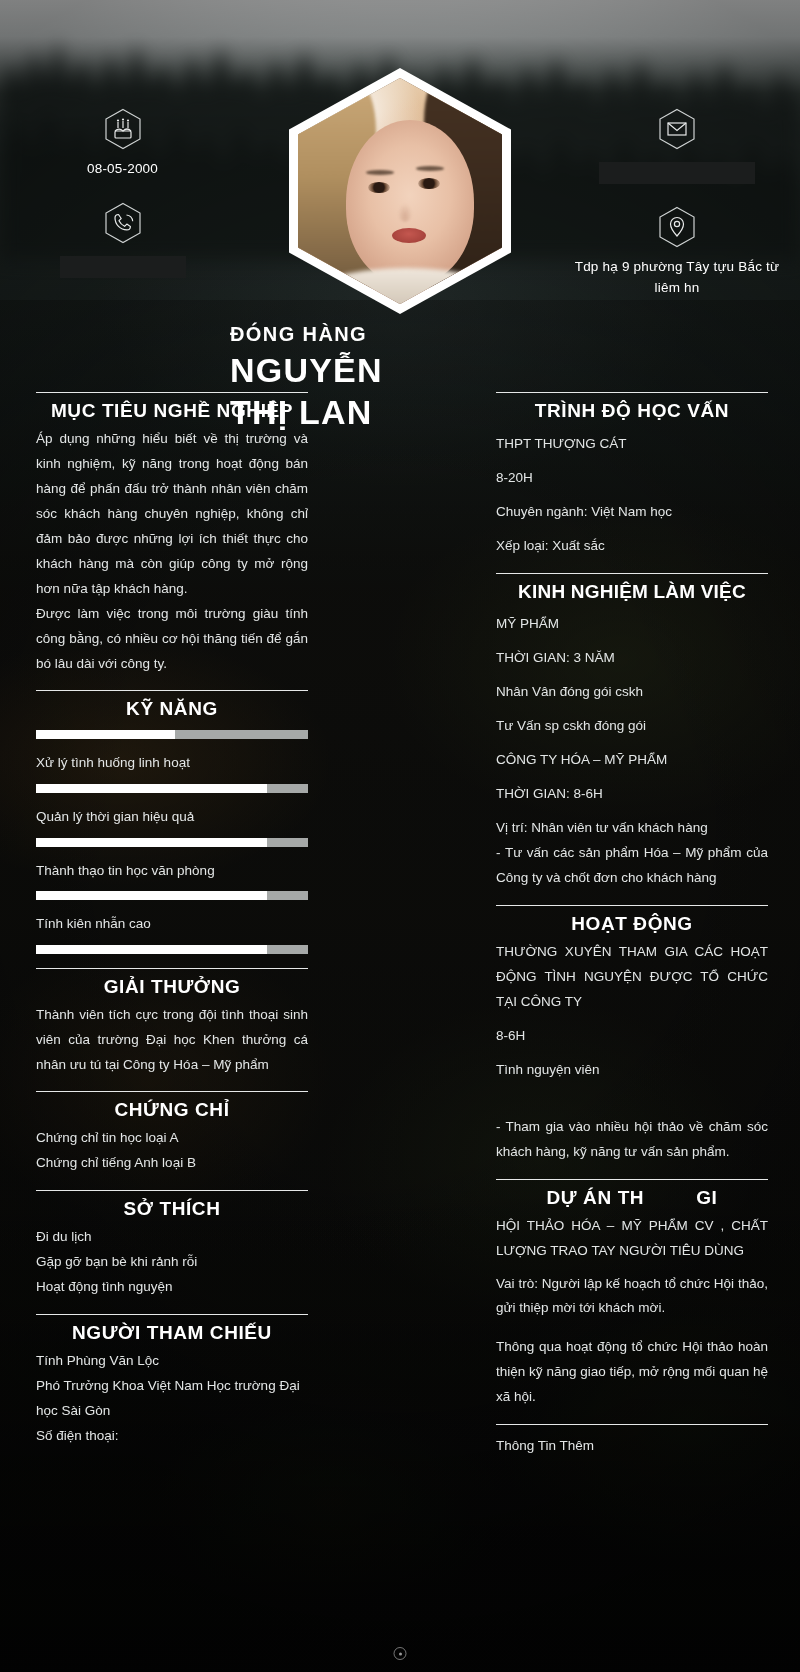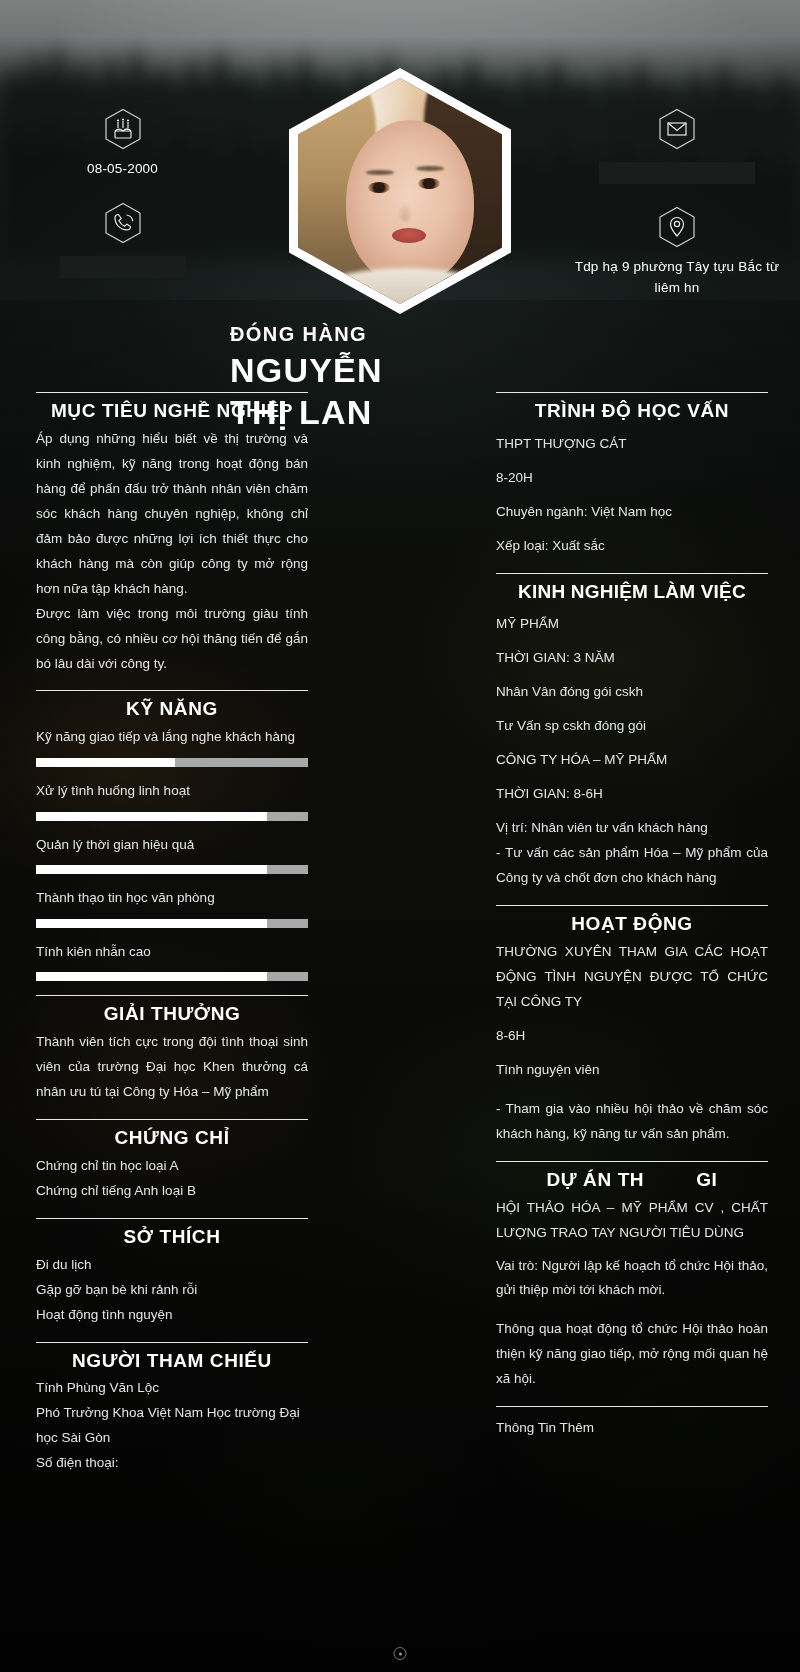--- a/index.html
+++ b/index.html
@@ -386,21 +386,20 @@
         <div class="sec-title">MỤC TIÊU NGHỀ NGHIỆP</div>
         <div class="body-text">Áp dụng những hiểu biết về thị trường và kinh nghiệm, kỹ năng trong hoạt động bán hàng để phấn đấu trở thành nhân viên chăm sóc khách hàng chuyên nghiệp, không chỉ đảm bảo được những lợi ích thiết thực cho khách hàng mà còn giúp công ty mở rộng hơn nữa tập khách hàng.</div>
         <div class="body-text">Được làm việc trong môi trường giàu tính công bằng, có nhiều cơ hội thăng tiến để gắn bó lâu dài với công ty.</div>
       </div>
 
       <div class="section">
         <div class="sec-rule"></div>
         <div class="sec-title">KỸ NĂNG</div>
 
         <div class="skill">
-          <div class="skill-label">Kỹ năng giao tiếp và lắng nghe khách hàng</div>
           <div class="bar-track">
             <div class="bar-fill" style="width: 51%;"></div>
           </div>
         </div>
         <div class="skill">
           <div class="skill-label">Xử lý tình huống linh hoạt</div>
           <div class="bar-track">
             <div class="bar-fill" style="width: 85%;"></div>
           </div>
         </div>
@@ -478,21 +477,21 @@
         <div class="line spaced">Vị trí: Nhân viên tư vấn khách hàng</div>
         <div class="body-text">- Tư vấn các sản phẩm Hóa – Mỹ phẩm của Công ty và chốt đơn cho khách hàng</div>
       </div>
 
       <div class="section">
         <div class="sec-rule"></div>
         <div class="sec-title">HOẠT ĐỘNG</div>
         <div class="body-text">THƯỜNG XUYÊN THAM GIA CÁC HOẠT ĐỘNG TÌNH NGUYỆN  ĐƯỢC TỔ CHỨC TẠI CÔNG TY</div>
         <div class="line spaced">8-6H</div>
         <div class="line spaced">Tình nguyện viên</div>
-        <div class="body-text" style="margin-top:14px">- Tham gia vào nhiều hội thảo về chăm sóc khách hàng, kỹ năng tư vấn sản phẩm.</div>
+        <div class="body-text" style="margin-top:32px">- Tham gia vào nhiều hội thảo về chăm sóc khách hàng, kỹ năng tư vấn sản phẩm.</div>
       </div>
 
       <div class="section">
         <div class="sec-rule"></div>
         <div class="sec-title">
           <span>DỰ ÁN TH</span><span class="hidden-gap"></span><span>GI</span>
         </div>
         <div class="body-text">HỘI THẢO HÓA – MỸ PHẨM CV , CHẤT LƯỢNG TRAO TAY NGƯỜI TIÊU DÙNG</div>
         <div class="body-text" style="margin-top:8px">Vai trò: Người lập kế hoạch tổ chức Hội thảo, gửi thiệp mời tới khách mời.</div>
         <div class="body-text" style="margin-top:14px">Thông qua hoạt động tổ chức Hội thảo hoàn thiện kỹ năng giao tiếp, mở rộng mối quan hệ xã hội.</div>

